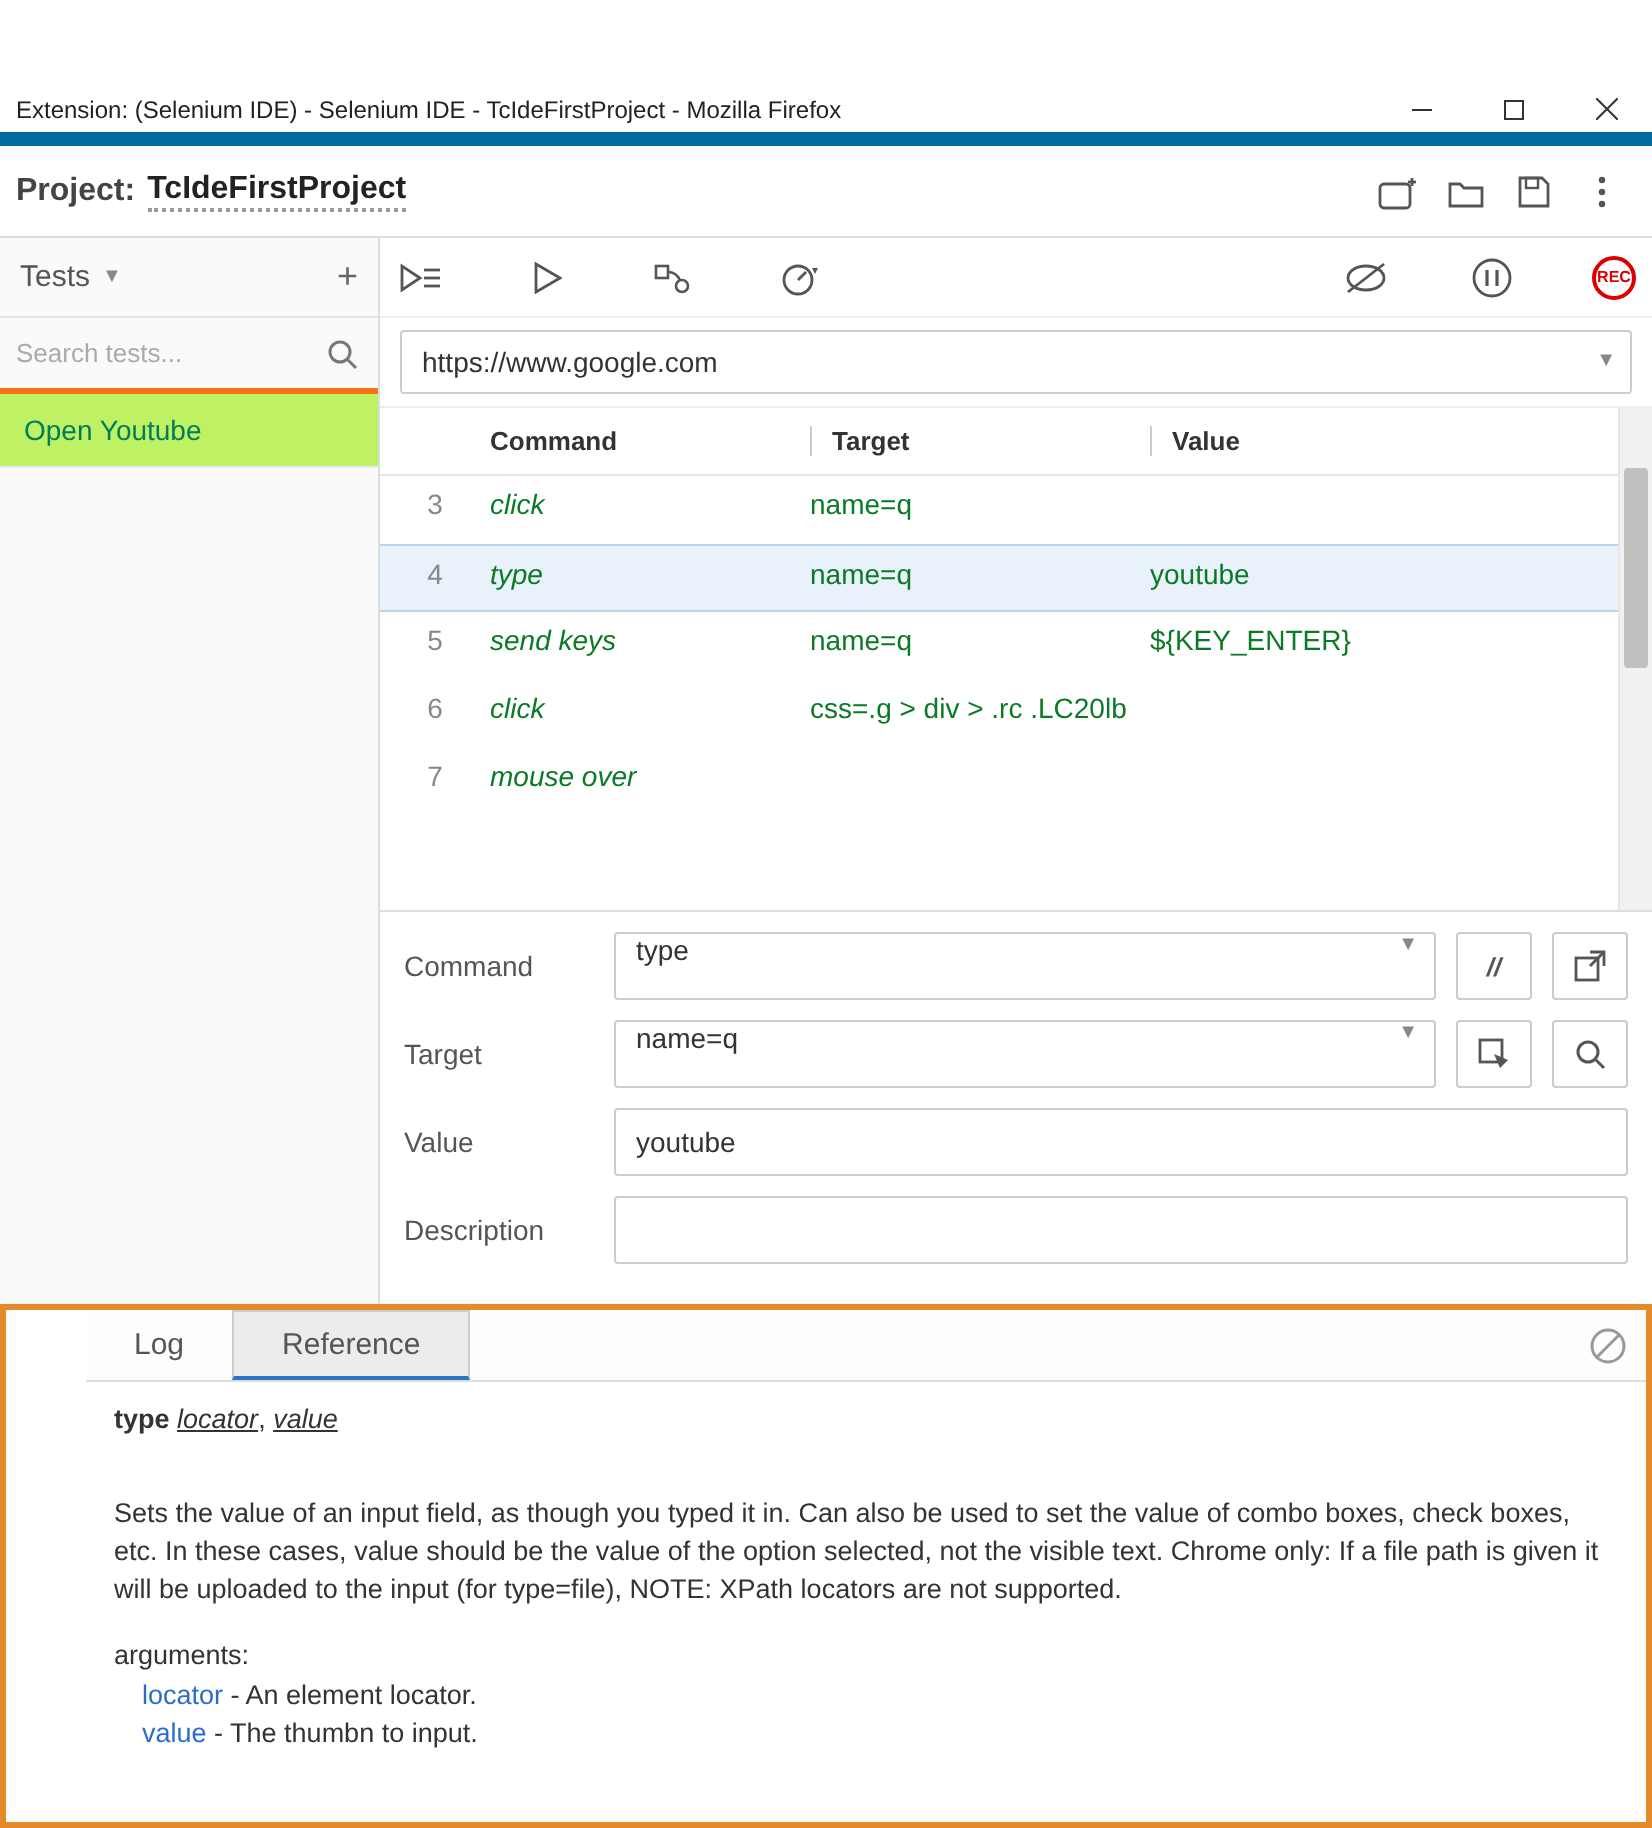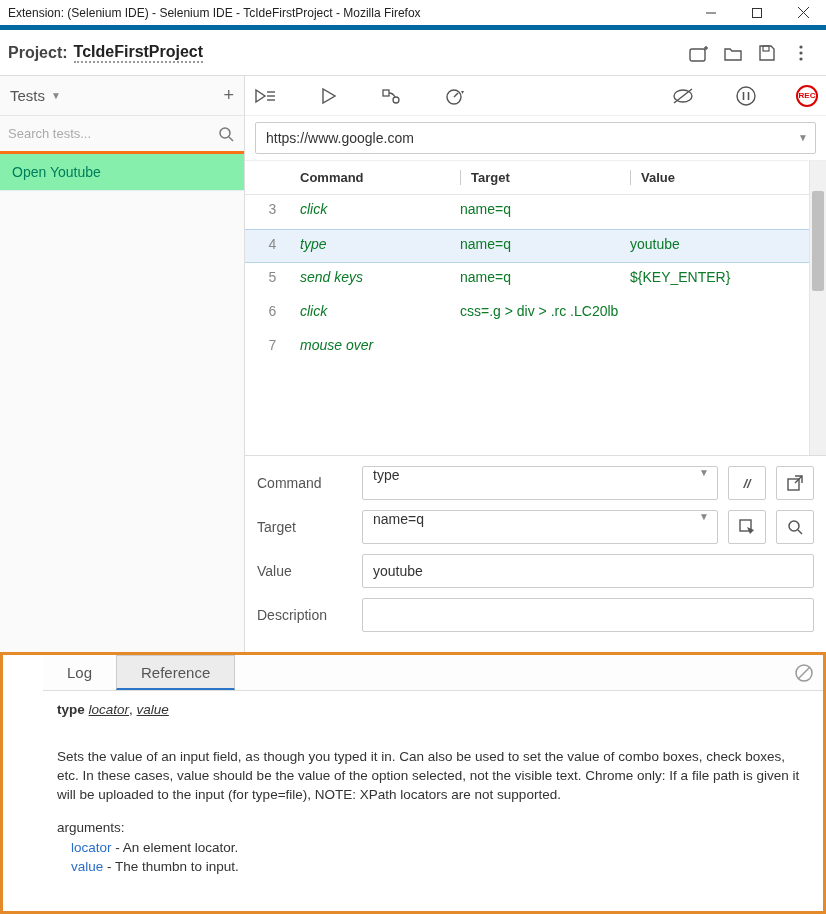--- a/index.html
+++ b/index.html
@@ -1,36 +1,36 @@
 <!DOCTYPE html>
 <html><head>
 <meta charset="utf-8">
 <style>
 * { box-sizing: border-box; margin: 0; padding: 0; }
 body { font-family: "Segoe UI", Arial, sans-serif; font-size: 13px; color: #333; background: #fff; width: 826px; height: 914px; overflow: hidden; display: flex; flex-direction: column; }
-.titlebar { height: 30px; display: flex; align-items: center; padding: 0 0 0 8px; border-bottom: 5px solid #0369a1; }
+.titlebar { height: 30px; display: flex; align-items: center; padding: 0 0 0 8px; border-bottom: 7px solid #0369a1; margin-top: 43px; }
 .titlebar-title { flex: 1; font-size: 12px; color: #222; }
 .titlebar-btns { display: flex; }
 .titlebar-btn { width: 46px; height: 30px; display: flex; align-items: center; justify-content: center; color: #333; }
 .projectbar { height: 46px; display: flex; align-items: center; padding: 0 8px; border-bottom: 1px solid #ddd; }
 .project-label { font-size: 16px; font-weight: 600; color: #444; }
 .project-name { font-size: 16px; font-weight: 700; color: #222; margin-left: 6px; border-bottom: 2px dotted #999; }
 .projectbar-spacer { flex: 1; }
 .proj-icon { width: 34px; height: 34px; display: flex; align-items: center; justify-content: center; color: #555; }
 .main { flex: 1; display: flex; min-height: 0; }
-.sidebar { width: 245px; border-right: 1px solid #ddd; display: flex; flex-direction: column; background: #fafafa; }
+.sidebar { width: 190px; border-right: 1px solid #ddd; display: flex; flex-direction: column; background: #fafafa; }
 .tests-hdr { height: 40px; display: flex; align-items: center; padding: 0 10px; border-bottom: 1px solid #e5e5e5; }
 .tests-title { font-size: 15px; color: #555; }
 .tests-caret { margin-left: 6px; color: #888; font-size: 10px; }
 .tests-add { margin-left: auto; font-size: 18px; color: #666; font-weight: 300; }
 .searchrow { height: 38px; display: flex; align-items: center; padding: 0 8px; border-bottom: 3px solid #f97316; position: relative; }
 .search-input { width: 100%; height: 28px; border: none; background: transparent; font-size: 13px; color: #555; padding-right: 26px; outline: none; }
 .search-input::placeholder { color: #aaa; }
 .search-icon { position: absolute; right: 10px; color: #777; }
-.test-item { padding: 10px 12px; color: #007d5a; font-size: 14px; background: #86efac; border-bottom: 1px solid #e5eef5; }
+.test-item { padding: 10px 12px; color: #007d5a; font-size: 14px; background: #bef264; border-bottom: 1px solid #e5eef5; }
 .content { flex: 1; display: flex; flex-direction: column; min-width: 0; background: #fff; }
 .toolbar { height: 40px; display: flex; align-items: center; padding: 0 8px; gap: 37px; border-bottom: 1px solid #eee; }
 .tb-icon { color: #555; display: flex; align-items: center; justify-content: center; min-width: 26px; }
 .tb-spacer { flex: 1; }
 .rec-icon { color: #d00; border: 2px solid #d00; border-radius: 50%; width: 22px; height: 22px; display: flex; align-items: center; justify-content: center; font-size: 8px; font-weight: 700; }
 .urlrow { padding: 6px 10px; }
 .url-input { width: 100%; height: 32px; border: 1px solid #ccc; border-radius: 2px; padding: 0 28px 0 10px; font-size: 14px; color: #333; background: #fff; }
 .grid-wrap { flex: 1; display: flex; min-height: 0; border-top: 1px solid #eee; }
 .grid-scroll { flex: 1; overflow: hidden; }
 .grid-hdr { display: flex; height: 34px; align-items: center; font-weight: 600; color: #333; border-bottom: 1px solid #e5e5e5; }

